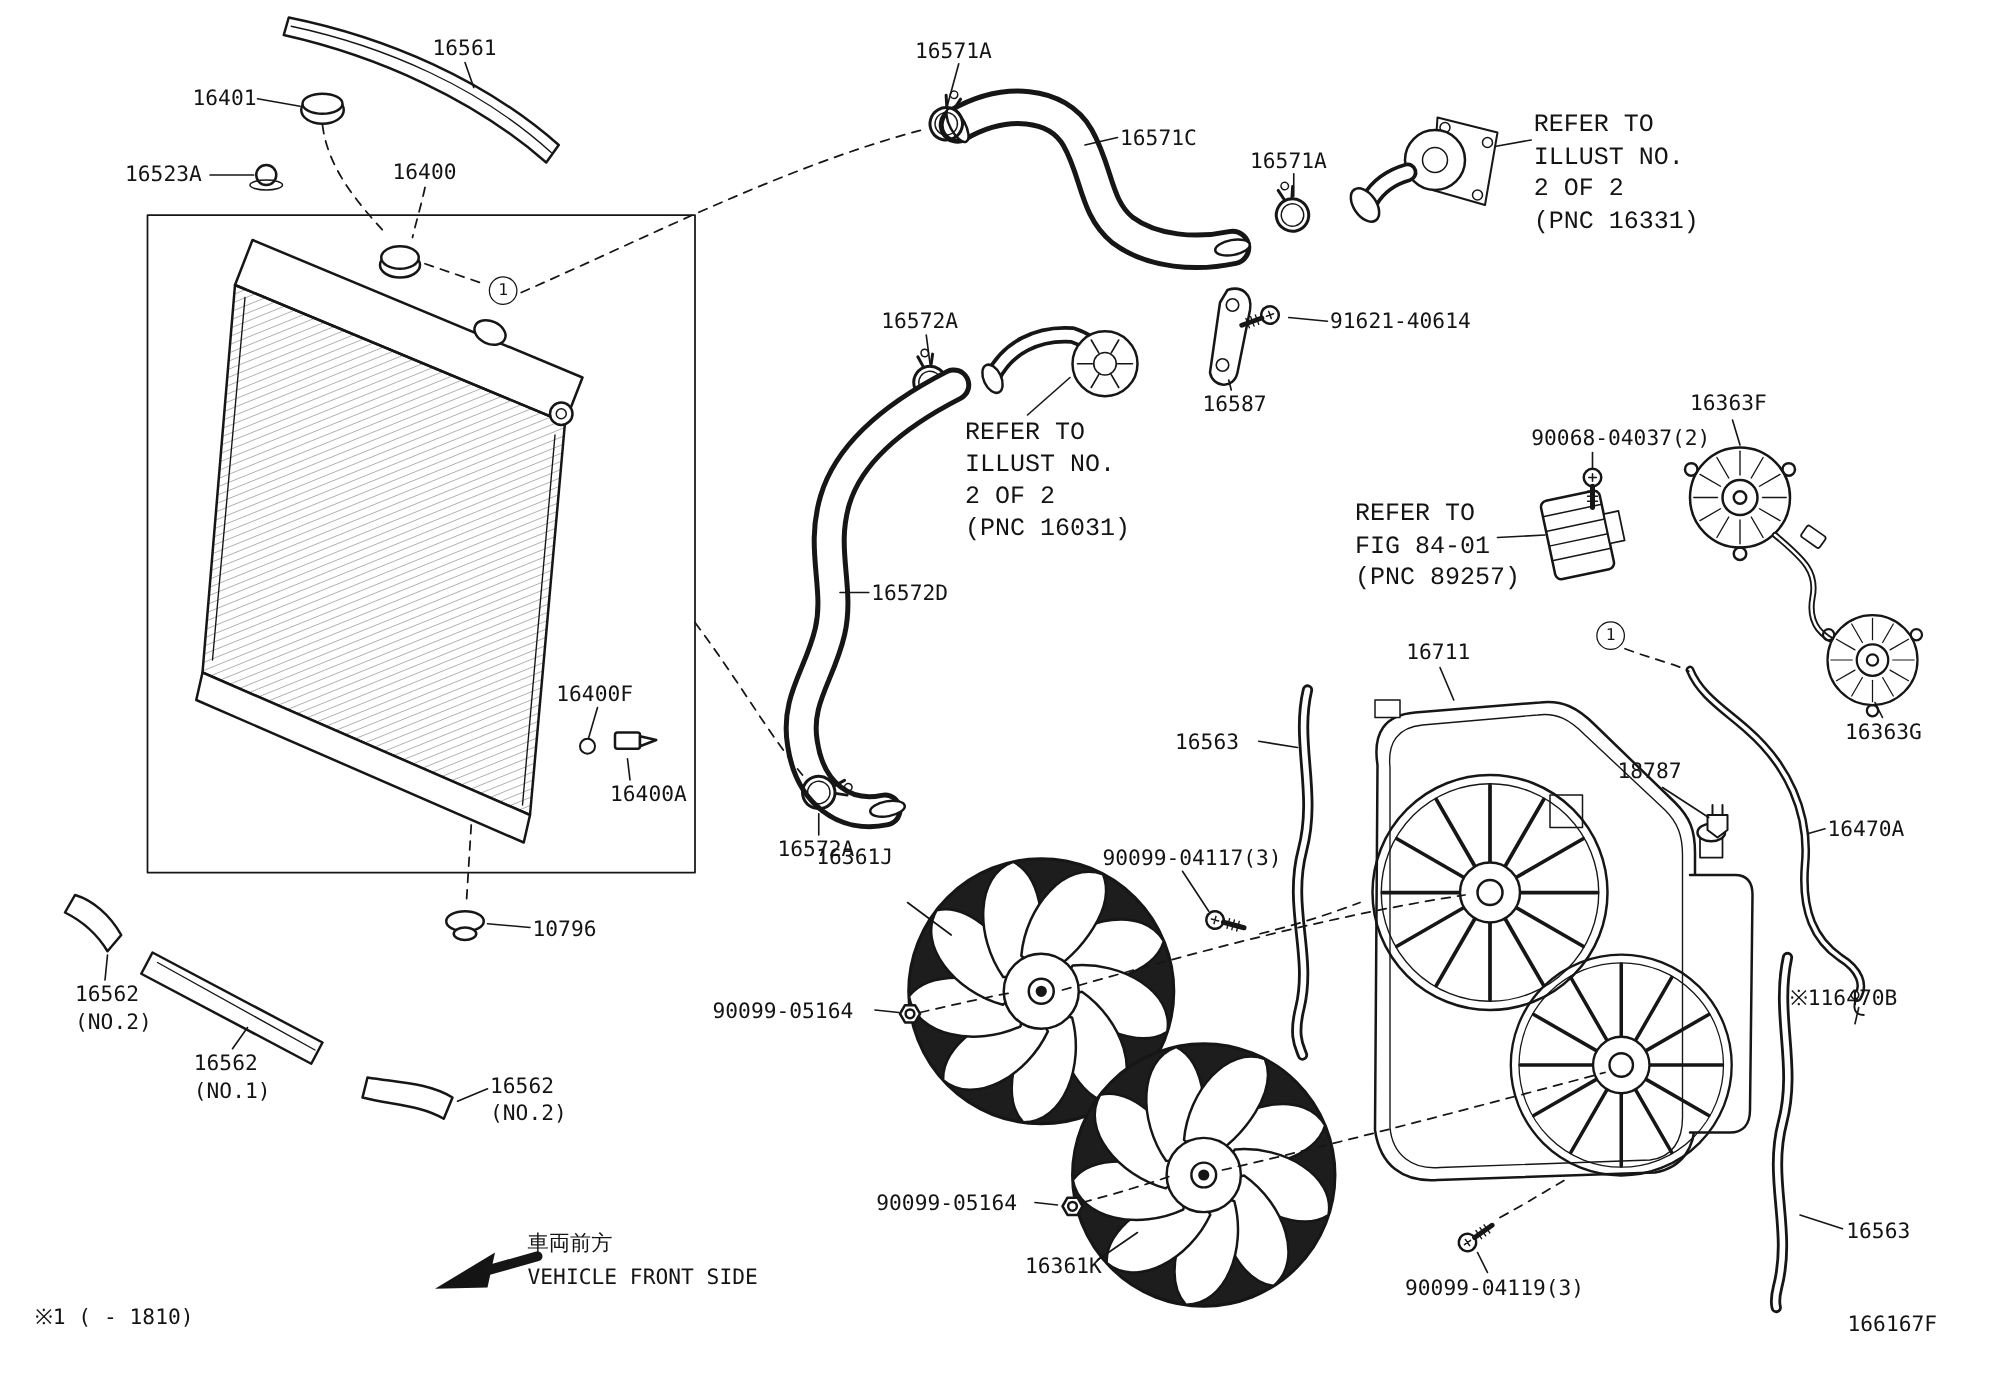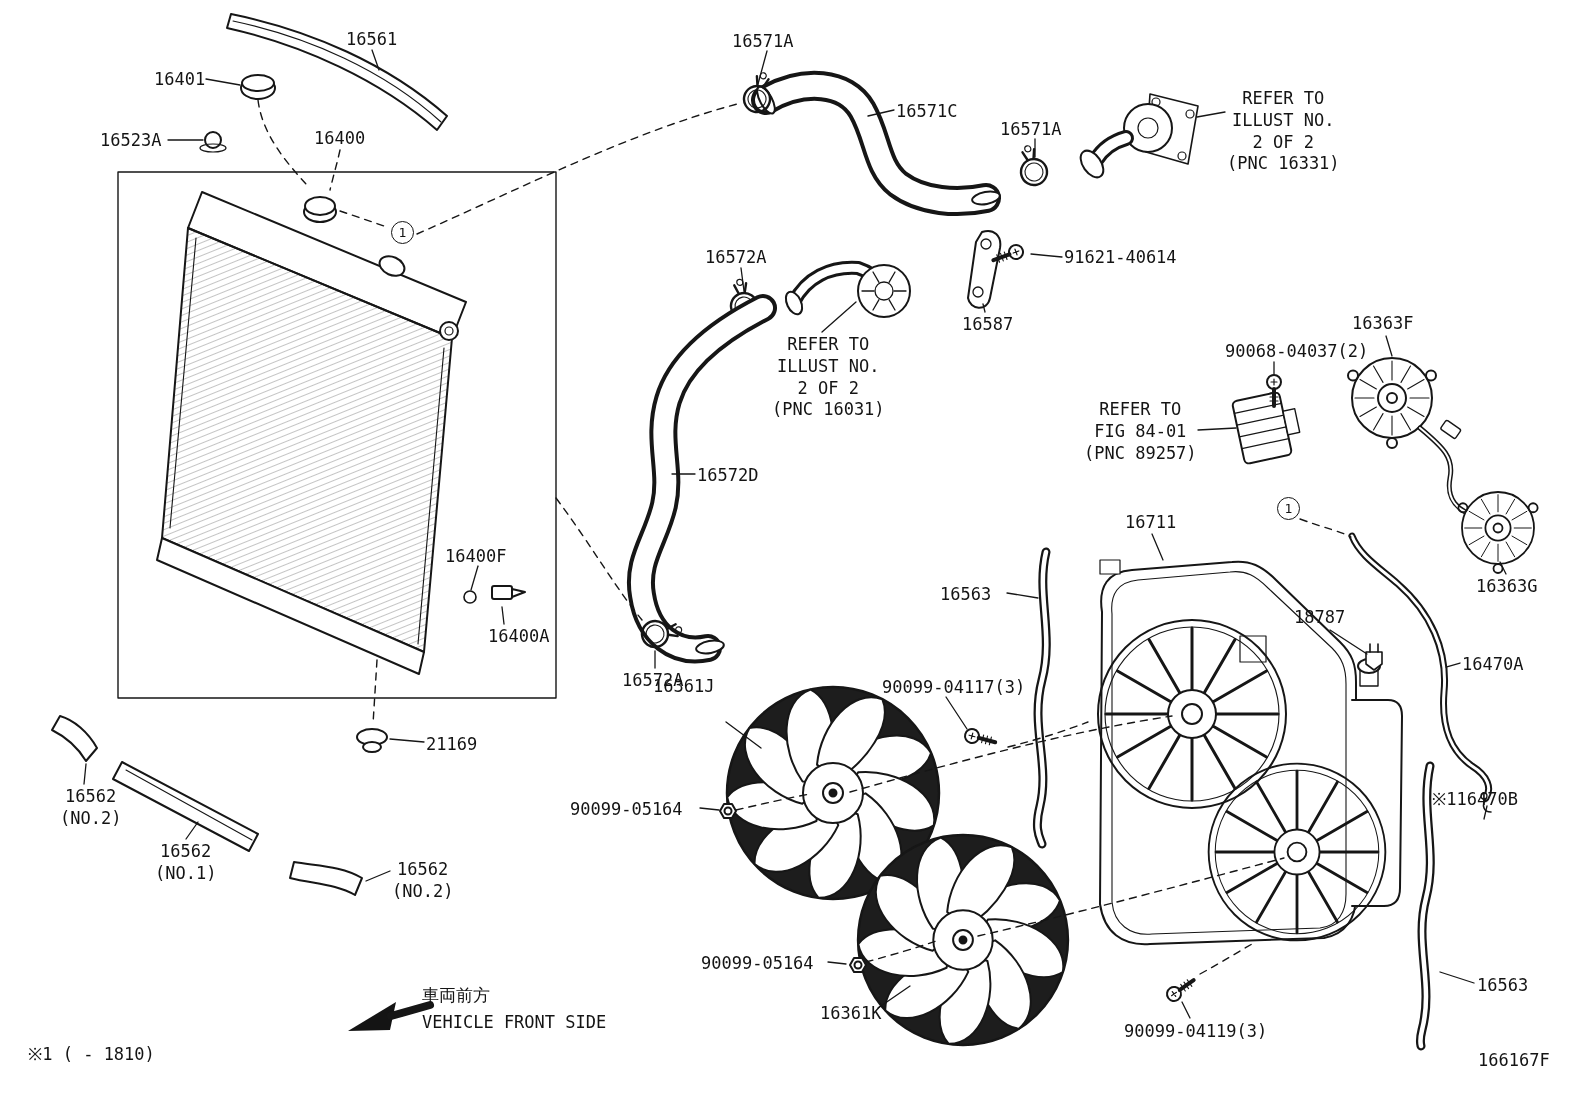--- a/index.html
+++ b/index.html
@@ -1,20 +1,20 @@
 <!DOCTYPE html>
 <html><head>
 <meta charset="utf-8">
 <style>
   html,body{margin:0;padding:0;background:#fff;}
   .stage{position:relative;width:1592px;height:1099px;background:#fff;overflow:hidden;
-         font-family:"DejaVu Sans Mono","Liberation Mono",monospace;color:#141414;text-align:center;}
+         font-family:"DejaVu Sans Mono","Liberation Mono",monospace;color:#141414;}
   .stage svg{position:absolute;left:0;top:0;}
   .lbl{position:absolute;font-size:17px;line-height:1.28;white-space:pre-line;}
-  .note{font-size:17px;}
+  .note{font-size:20px;font-family:Liberation Mono, monospace;}
   .circ{position:absolute;width:21px;height:21px;border:1.6px solid #141414;border-radius:50%;
         display:flex;align-items:center;justify-content:center;font-size:13px;background:#fff;}
 </style>
 </head>
 <body>
 
 <div class="stage">
 
 <svg width="1592" height="1099" viewBox="0 0 1592 1099">
   <defs>
@@ -318,21 +318,21 @@
 <div class="lbl" style="left:1352px;top:313px">16363F</div>
 <div class="lbl" style="left:1225px;top:341px">90068-04037(2)</div>
 <div class="lbl" style="left:697px;top:465px">16572D</div>
 <div class="lbl" style="left:1125px;top:512px">16711</div>
 <div class="lbl" style="left:940px;top:584px">16563</div>
 <div class="lbl" style="left:1294px;top:607px">18787</div>
 <div class="lbl" style="left:1462px;top:654px">16470A</div>
 <div class="lbl" style="left:445px;top:546px">16400F</div>
 <div class="lbl" style="left:488px;top:626px">16400A</div>
 <div class="lbl" style="left:622px;top:670px">16572A</div>
-<div class="lbl" style="left:426px;top:734px">21169</div>
+<div class="lbl" style="left:426px;top:734px">10796</div>
 <div class="lbl" style="left:653px;top:676px">16361J</div>
 <div class="lbl" style="left:882px;top:677px">90099-04117(3)</div>
 <div class="lbl" style="left:570px;top:799px">90099-05164</div>
 <div class="lbl" style="left:60px;top:786px">16562
 (NO.2)</div>
 <div class="lbl" style="left:155px;top:841px">16562
 (NO.1)</div>
 <div class="lbl" style="left:392px;top:859px">16562
 (NO.2)</div>
 <div class="lbl" style="left:1476px;top:576px">16363G</div>

